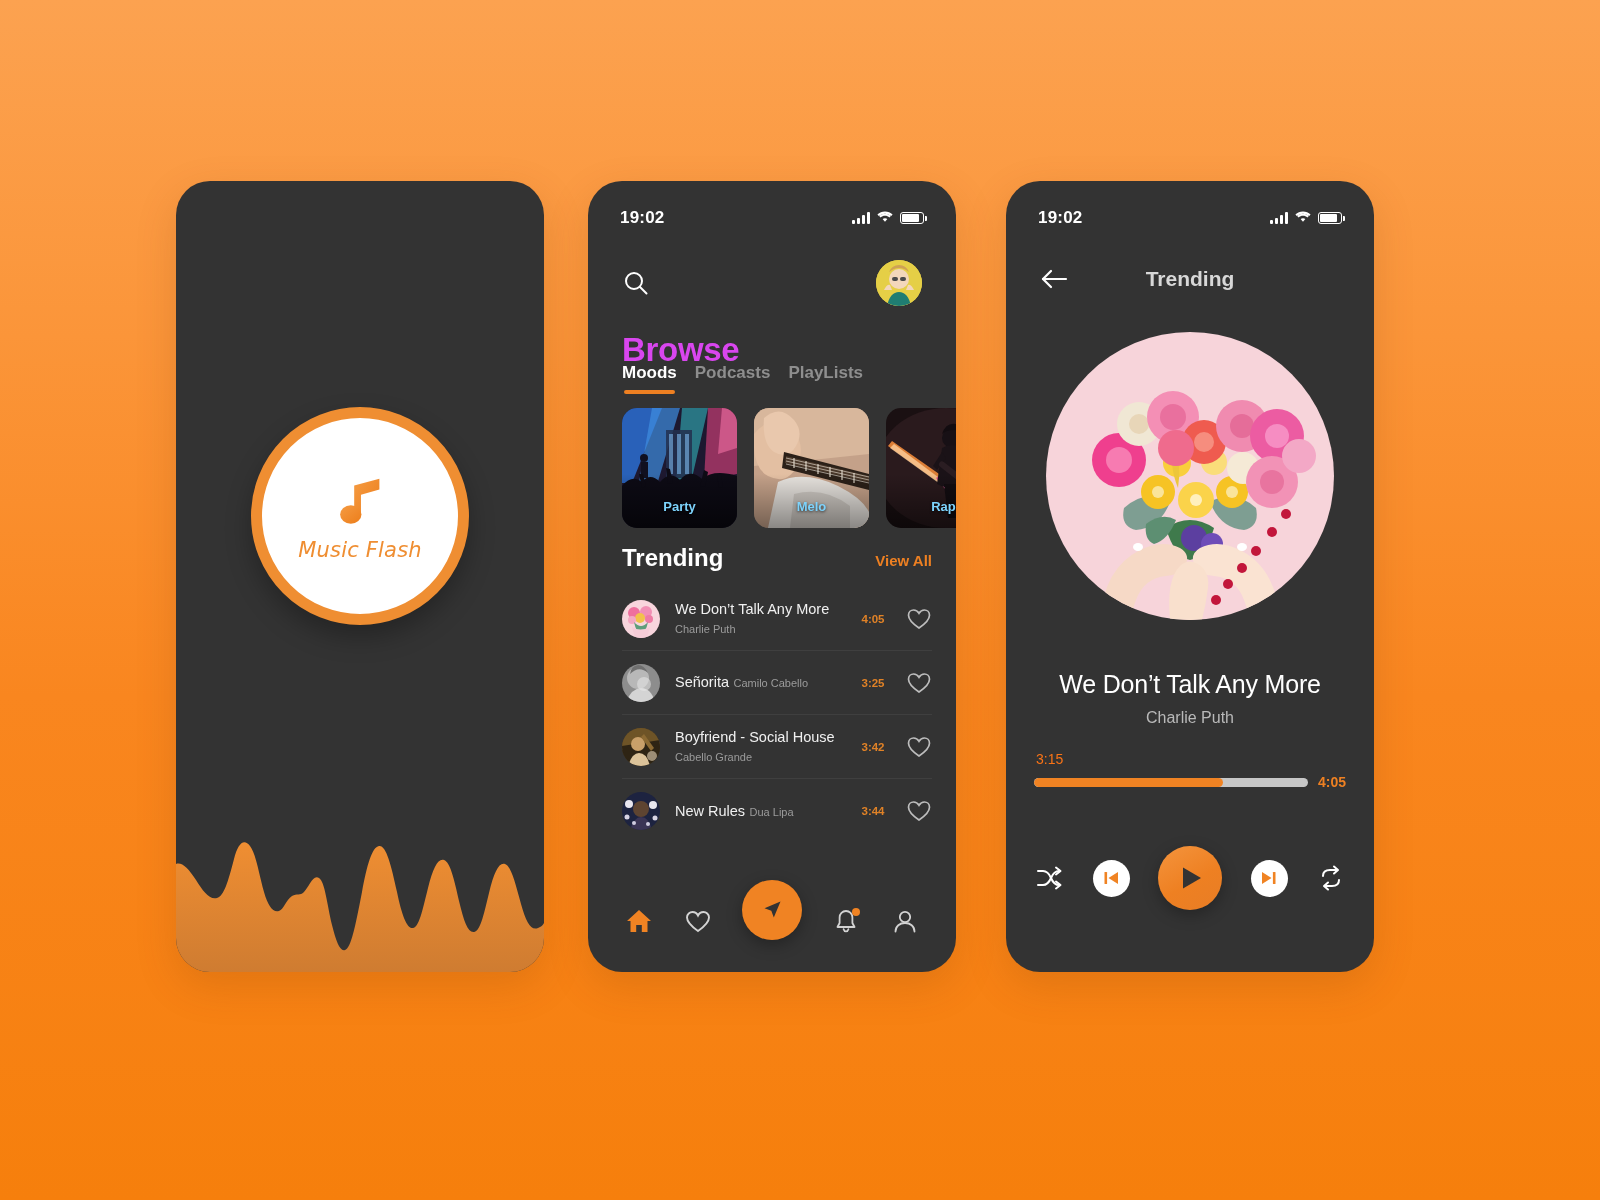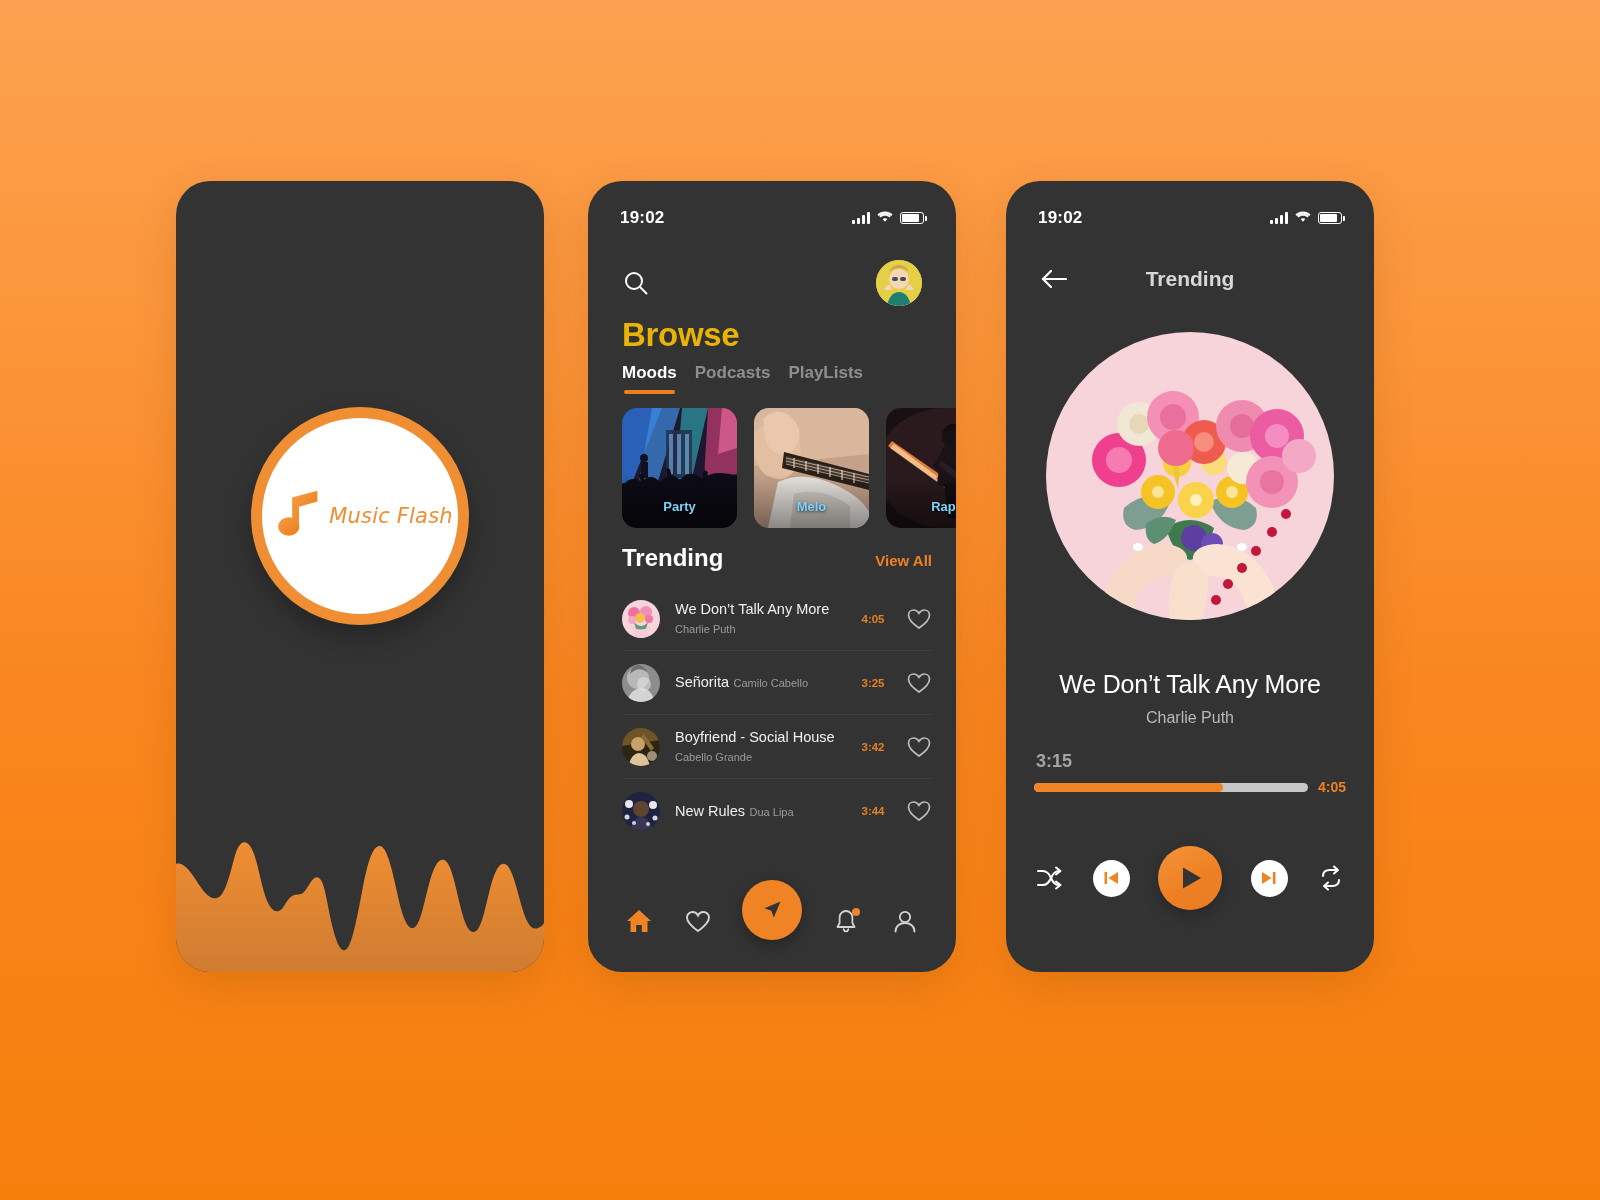--- a/index.html
+++ b/index.html
@@ -47,21 +47,21 @@
     height: 218px;
   }
   .splash-logo-ring {
     position: absolute;
     inset: 0;
     border-radius: 50%;
     background: #ffffff;
     border: 11px solid #ef8e32;
     box-shadow: 0 12px 26px rgba(0,0,0,0.28);
     display: flex;
-    flex-direction: row;
+    flex-direction: column;
     align-items: center;
     justify-content: center;
     text-align: center;
   }
   .note-glyph {
     width: 62px;
     height: 62px;
     margin-bottom: 6px;
   }
   .splash-logo-text {
@@ -158,22 +158,22 @@
     overflow: hidden;
     background: #e8d24a;
     position: relative;
     cursor: pointer;
   }
   .avatar svg { display: block; width: 100%; height: 100%; }
 
   .browse-title {
     position: absolute;
     left: 34px;
-    top: 135px;
-    color: #eab308;
+    top: 150px;
+    color: #d946ef;
     font-size: 33px;
     font-weight: bold;
     letter-spacing: -0.3px;
   }
 
   .tabs {
     position: absolute;
     left: 34px;
     top: 182px;
     display: flex;
@@ -397,23 +397,23 @@
     font-size: 16px;
   }
 
   .progress-zone {
     position: absolute;
     left: 28px;
     right: 28px;
     top: 570px;
   }
   .time-current {
-    color: #a3a3a3;
-    font-size: 18px;
-    font-weight: bold;
+    color: #f97316;
+    font-size: 14px;
+    font-weight: normal;
     margin-left: 2px;
     margin-bottom: 7px;
     display: block;
   }
   .progress-line {
     display: flex;
     align-items: center;
     gap: 10px;
   }
   .progress-track {

